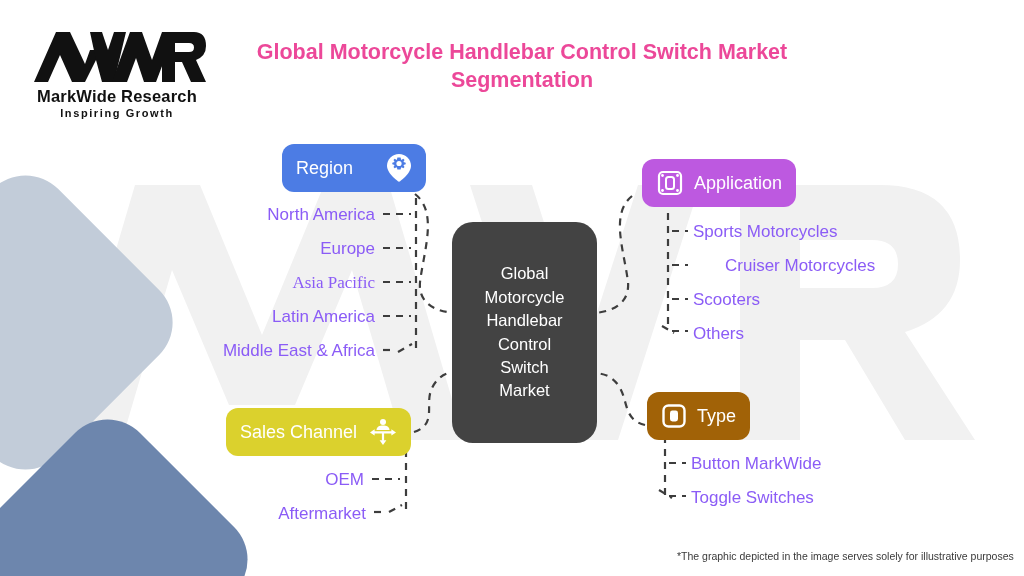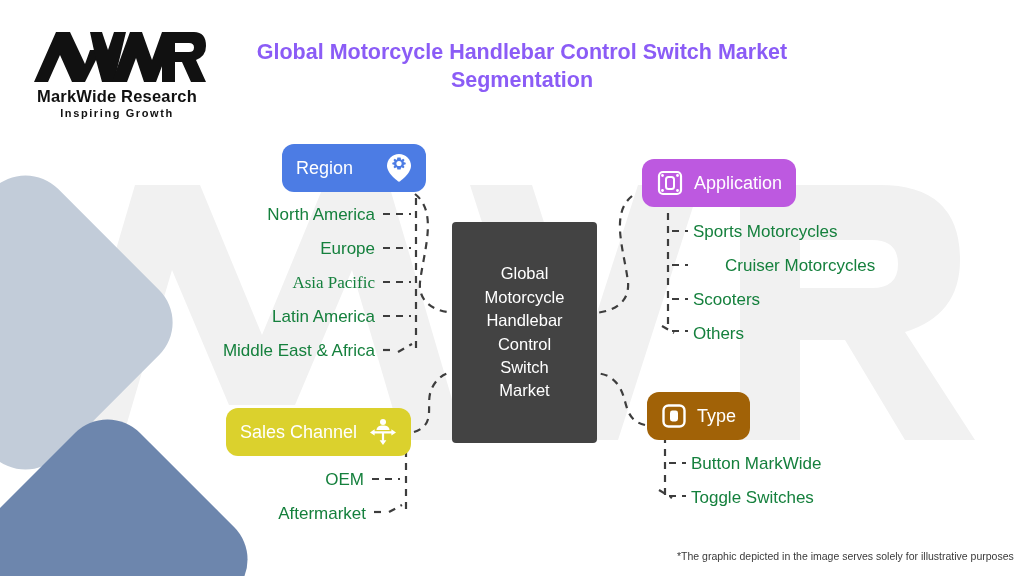--- a/index.html
+++ b/index.html
@@ -67,33 +67,33 @@
 
   
   .title {
     position: absolute;
     left: 222px; top: 38px;
     width: 600px;
     text-align: center;
     font-size: 21.5px;
     font-weight: bold;
     line-height: 1.32;
-    color: #8b5cf6;
+    color: #ec4899;
   }
 
   
   .connectors { position: absolute; inset: 0; pointer-events: none; }
 
   
   .center-node {
     position: absolute;
     left: 452px; top: 222px;
     width: 145px; height: 221px;
     background: #434343;
-    border-radius: 4px;
+    border-radius: 21px;
     display: flex;
     align-items: center;
     justify-content: center;
     padding: 6px;
   }
   .center-text {
     color: #ffffff;
     font-size: 16.5px;
     line-height: 1.42;
     text-align: center;
@@ -122,21 +122,21 @@
   #badge-type        { left: 647px; top: 392px; background: #a16207; }
   #badge-type .ico   { margin-right: 10px; }
   #badge-sales       { left: 226px; top: 408px; background: #dbd12d; }
   #badge-sales .ico  { margin-left: 12px; }
 
   
   .leaf-list { position: absolute; }
   .leaf {
     position: absolute;
     font-size: 17px;
-    color: #15803d;
+    color: #8b5cf6;
     white-space: nowrap;
     line-height: 1;
   }
   .leaf-right { text-align: right; }
   .leaf-left  { text-align: left; }
 
   #list-region      { left: 0px;   top: 0px; }
   #list-application { left: 0px;   top: 0px; }
   #list-type        { left: 0px;   top: 0px; }
   #list-sales       { left: 0px;   top: 0px; }

